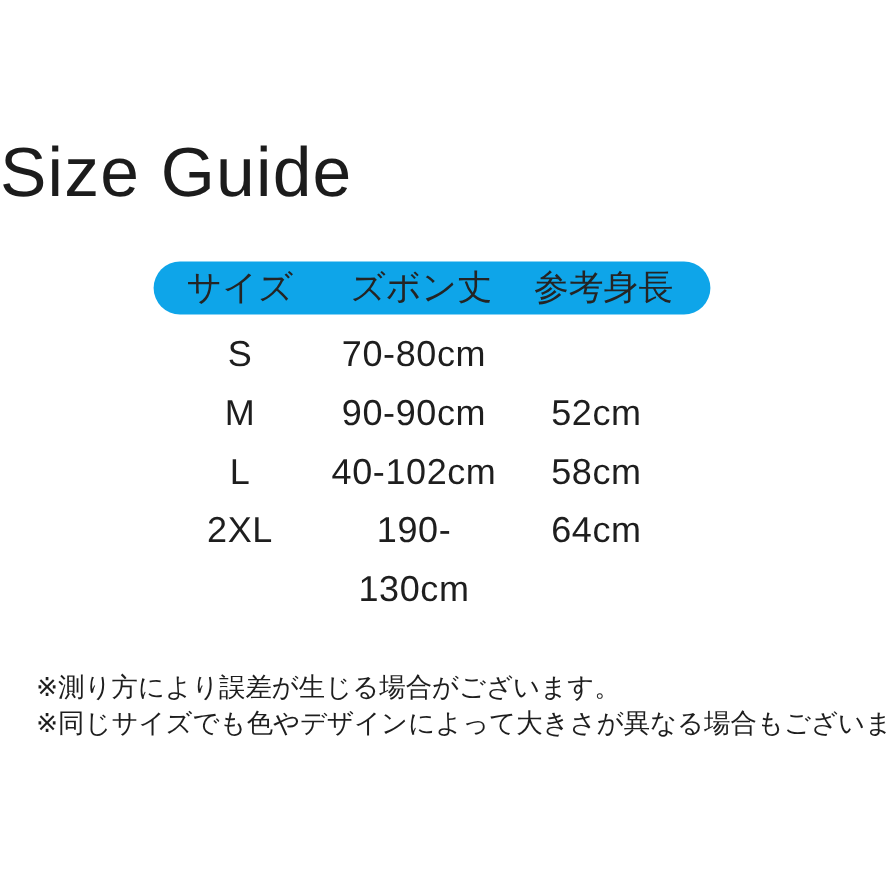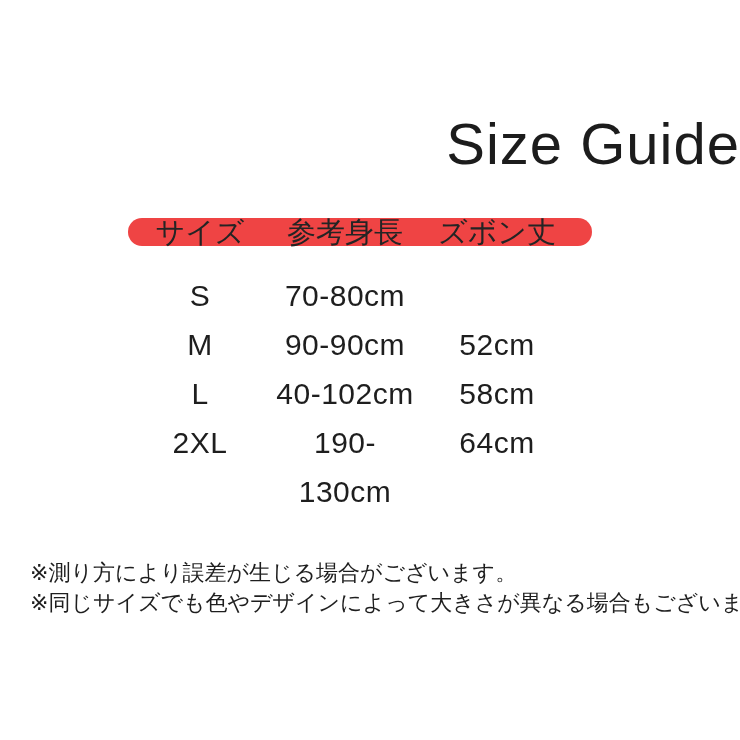--- a/index.html
+++ b/index.html
@@ -15,33 +15,33 @@
     overflow: hidden;
     font-family: "Liberation Sans", "DejaVu Sans", sans-serif;
     color: #1e1e1e;
   }
   .title {
     position: absolute;
     top: 110px;
     left: 0;
     width: 740px;
     margin: 0;
-    text-align: right;
+    text-align: left;
     font-size: 58px;
     font-weight: 300;
     letter-spacing: 1px;
     color: #1c1c1c;
   }
   .header-pill {
     position: absolute;
     left: 128px;
     top: 218px;
     width: 464px;
-    height: 28px;
-    background: #ef4444;
+    height: 44px;
+    background: #0ea5e9;
     border-radius: 22px;
     display: flex;
     align-items: center;
   }
   .col {
     text-align: center;
     flex: 0 0 auto;
   }
   .c1 { width: 144px; }
   .c2 { width: 146px; }
@@ -82,22 +82,22 @@
 </style>
 </head>
 <body>
 
 <div class="canvas">
 
   <h1 class="title">Size Guide</h1>
 
   <div class="header-pill">
     <div class="col c1">サイズ</div>
+    <div class="col c3">ズボン丈</div>
     <div class="col c2">参考身長</div>
-    <div class="col c3">ズボン丈</div>
   </div>
 
   <div class="rows">
 
     <div class="row">
       <div class="col c1">S</div>
       <div class="col c2">70-80cm</div>
     </div>
 
     <div class="row">

